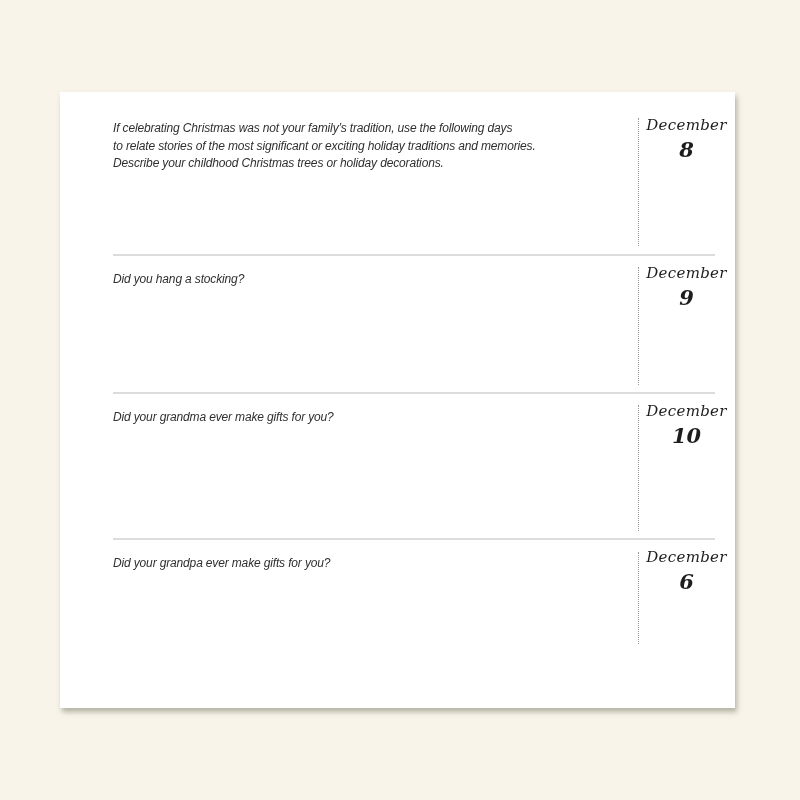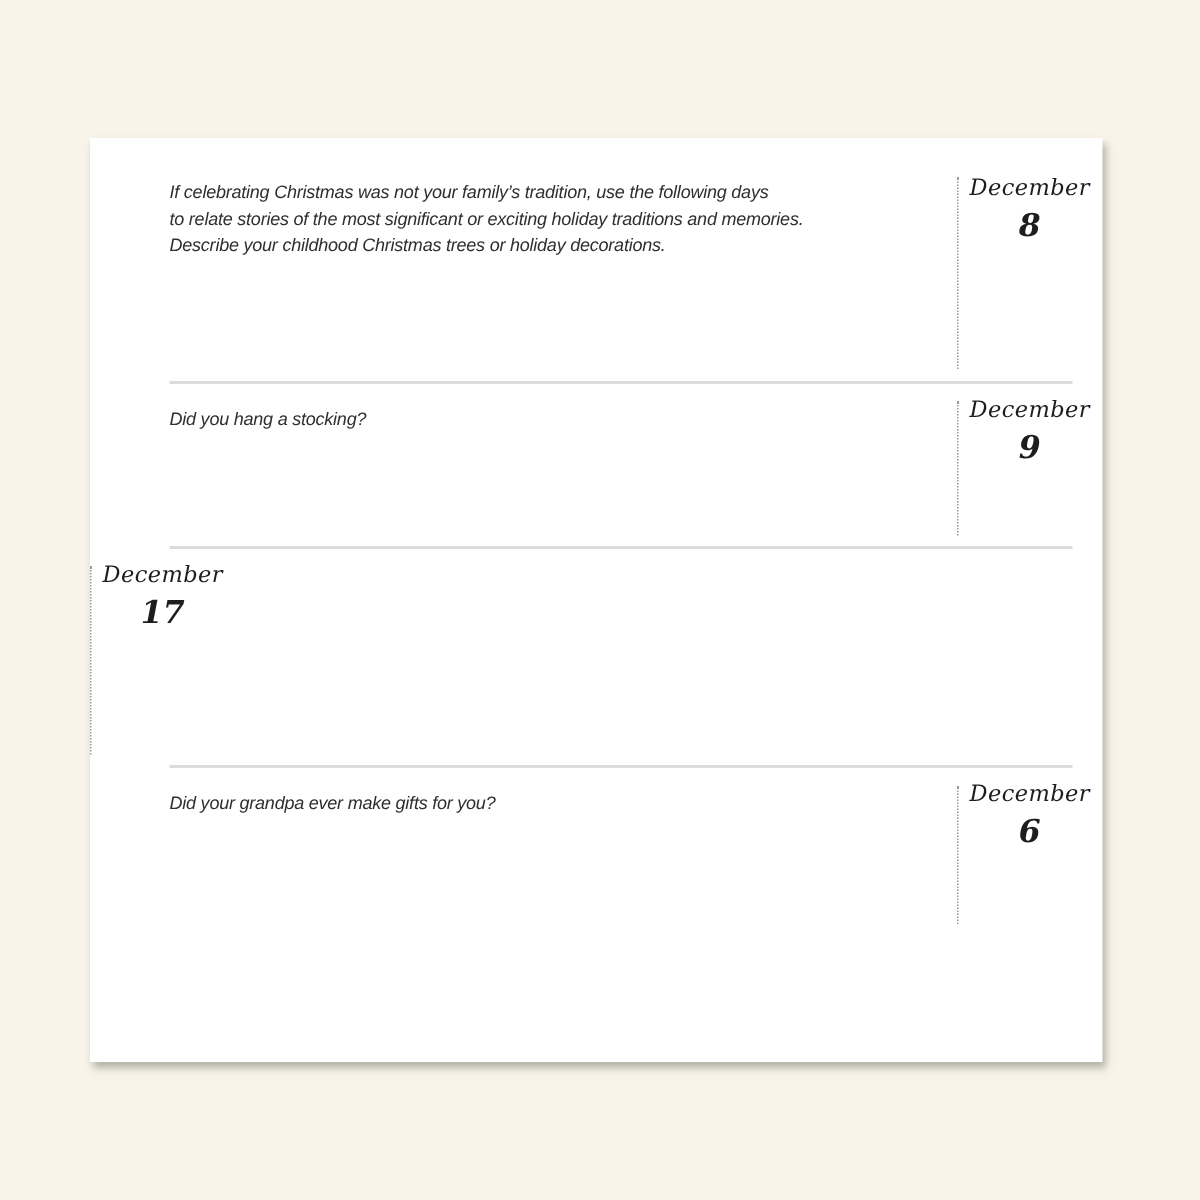--- a/index.html
+++ b/index.html
@@ -25,21 +25,21 @@
     box-shadow:2px 4px 5px rgba(115,115,98,0.5);
     display:flex;
     flex-direction:column;
   }
   .entry-row{
     position:relative;
     display:flex;
     flex:0 0 auto;
   }
   .entry-row.h1{height:162px;}
-  .entry-row.h2{height:108px;}
+  .entry-row.h2{height:136px;}
   .entry-row.h3{height:144px;}
   .entry-row.h4{height:124px;}
   .row-divider{
     height:2px;
     background:var(--divider);
     margin:0 20px 0 53px;
     flex:0 0 auto;
   }
   .prompt-area{
     flex:1 1 auto;
@@ -115,24 +115,27 @@
     <div class="date-col">
       <div class="dotted-separator"></div>
       <div class="month-label">December</div>
       <div class="day-number">9</div>
     </div>
   </div>
 
   <div class="row-divider"></div>
 
   <div class="entry-row h3">
+    <div class="prompt-area">
+      <div class="prompt-text">Did your grandma ever make gifts for you?</div>
+    </div>
     <div class="date-col">
       <div class="dotted-separator"></div>
       <div class="month-label">December</div>
-      <div class="day-number">17</div>
+      <div class="day-number">10</div>
     </div>
   </div>
 
   <div class="row-divider"></div>
 
   <div class="entry-row h4">
     <div class="prompt-area">
       <div class="prompt-text">Did your grandpa ever make gifts for you?</div>
     </div>
     <div class="date-col">

